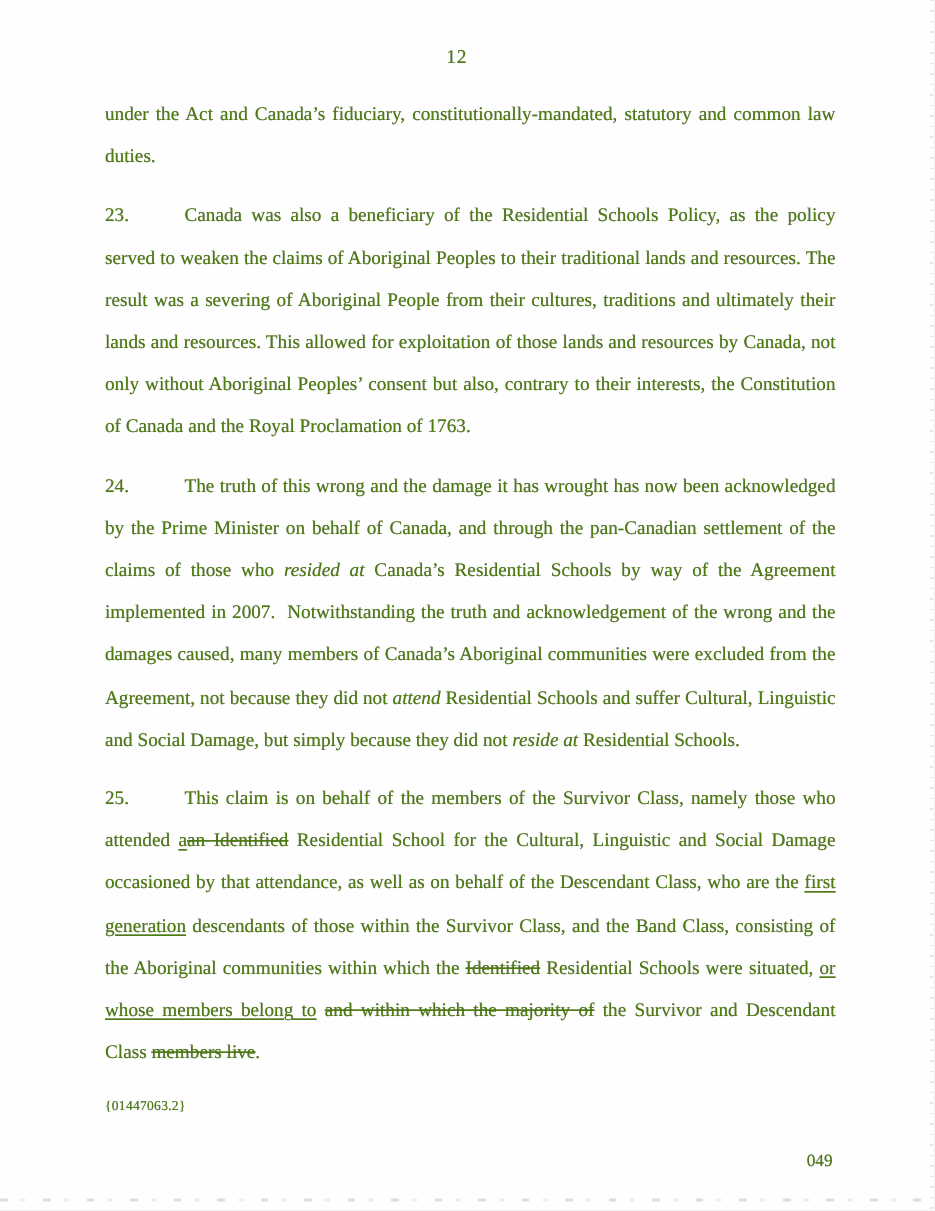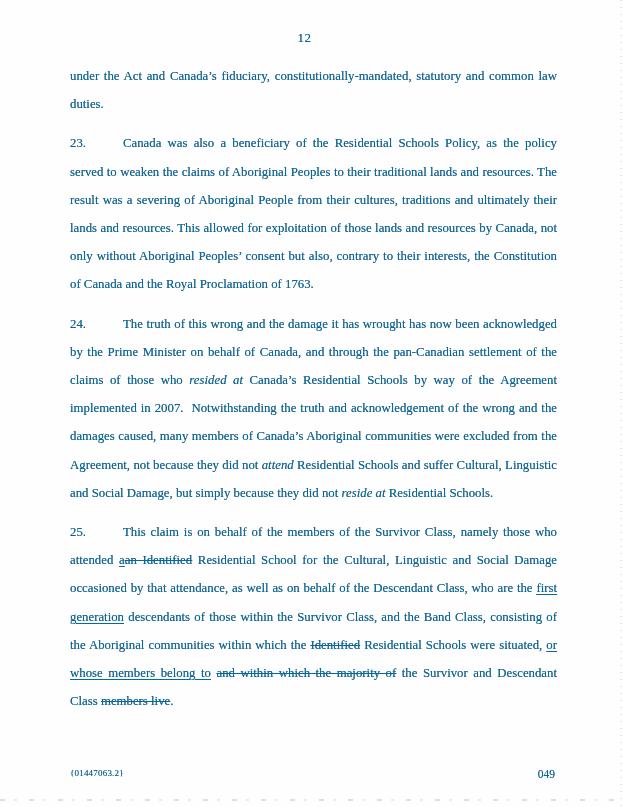--- a/index.html
+++ b/index.html
@@ -1,21 +1,21 @@
 <!DOCTYPE html>
 <html><head>
 <meta charset="utf-8">
 <style>
   html,body{margin:0;padding:0;background:#e8e8e8;}
   .page{
     position:relative;
     width:623px;height:807px;
     background:#fefefe;
     font-family:"Liberation Serif","DejaVu Serif",serif;
-    color:#0369a1;
+    color:#4d7c0f;
     overflow:hidden;
     box-sizing:border-box;
     text-shadow:0 0 0.45px rgba(30,30,30,0.55);
   }
   .page-number-top{
     position:absolute;
     top:30px;left:0;right:14px;
     text-align:center;
     font-size:13px;
     letter-spacing:0.5px;
@@ -31,21 +31,21 @@
   .para{margin:0 0 11px 0;}
   .pnum{
     display:inline-block;
     width:53px;
   }
   .seg-i{font-style:italic;}
   .seg-u{text-decoration:underline;text-decoration-thickness:1px;text-underline-offset:2px;}
   .seg-st{text-decoration:line-through;text-decoration-thickness:1.3px;}
   .footer-doc-id{
     position:absolute;
-    left:70px;top:768px;
+    left:70px;top:732px;
     font-size:9px;
     letter-spacing:0.2px;
   }
   .footer-page-number{
     position:absolute;
     right:68px;top:768px;
     font-size:11.5px;
     padding-left:28px;
   }
   .scan-edge-right{

